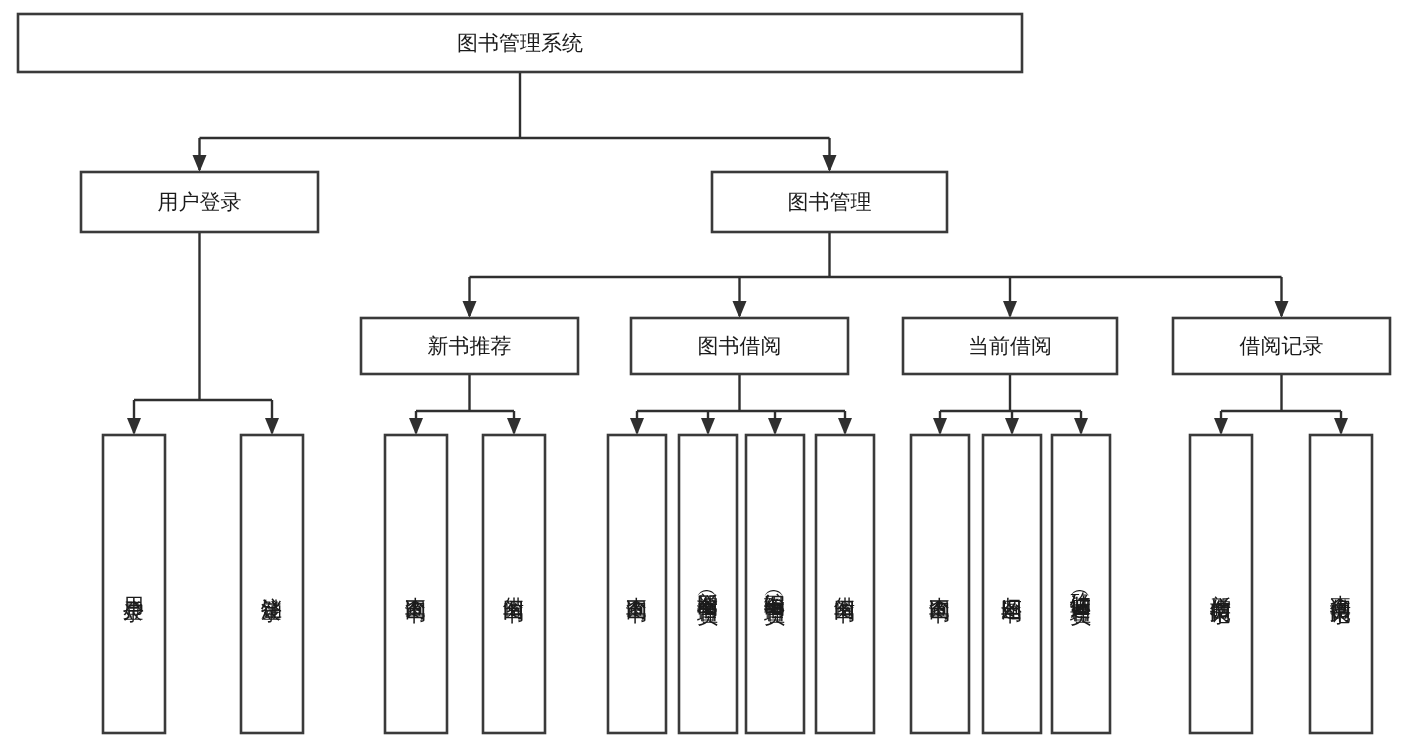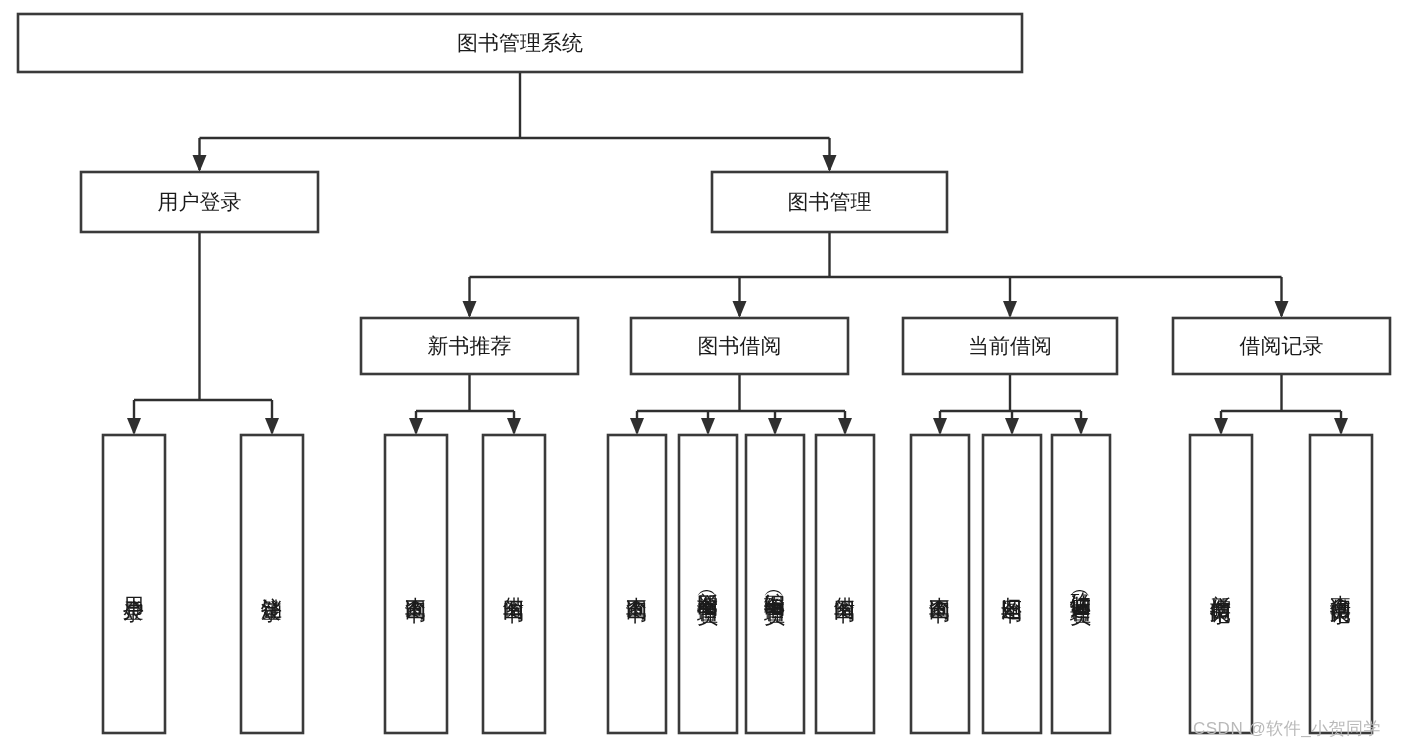--- a/index.html
+++ b/index.html
@@ -177,15 +177,14 @@
       <div class="node-label-v" style="left: 679px; top: 441px; width: 58px; height: 286px; justify-content: center; align-items: center;">新增图书（管理员）</div>
       <div class="node-label-v" style="left: 746px; top: 441px; width: 58px; height: 286px; justify-content: center; align-items: center;">编辑图书（管理员）</div>
       <div class="node-label-v" style="left: 816px; top: 441px; width: 58px; height: 286px; justify-content: center; align-items: center;">借阅图书</div>
       <div class="node-label-v" style="left: 911px; top: 441px; width: 58px; height: 286px; justify-content: center; align-items: center;">查询图书</div>
       <div class="node-label-v" style="left: 983px; top: 441px; width: 58px; height: 286px; justify-content: center; align-items: center;">归还图书</div>
       <div class="node-label-v" style="left: 1052px; top: 441px; width: 58px; height: 286px; justify-content: center; align-items: center;">确认归还（管理员）</div>
       <div class="node-label-v" style="left: 1190px; top: 441px; width: 62px; height: 286px; justify-content: center; align-items: center;">新增借阅记录</div>
       <div class="node-label-v" style="left: 1310px; top: 441px; width: 62px; height: 286px; justify-content: center; align-items: center;">查询借阅记录</div>
     </div>
 
-  <div class="watermark" style="left: 1193px; top: 717px; color: rgb(185, 185, 185);">CSDN @软件_小贺同学</div>
 
 </div>
 
 </body></html>

